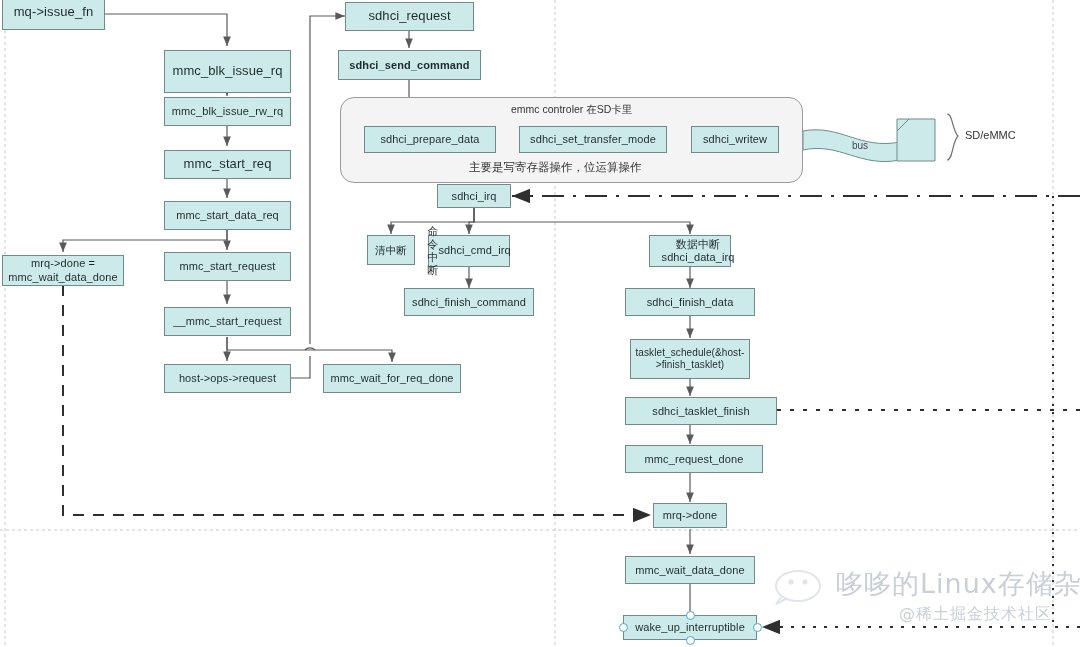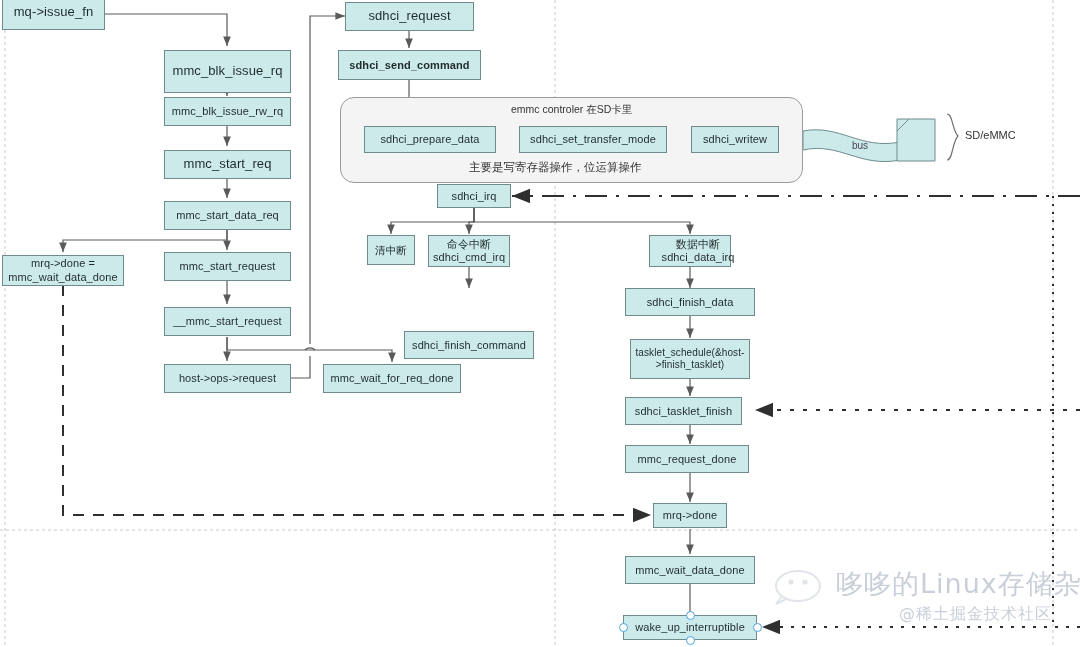--- a/index.html
+++ b/index.html
@@ -191,42 +191,42 @@
   <div class="node small" style="left:364px;top:126px;width:132px;height:27px;">sdhci_prepare_data</div>
 
   <div class="node small" style="left:519px;top:126px;width:148px;height:27px;text-align:center;">sdhci_set_transfer_mode</div>
 
   <div class="node small" style="left:691px;top:126px;width:88px;height:27px;">sdhci_writew</div>
 
   <div class="node small" style="left:437px;top:184px;width:74px;height:24px;">sdhci_irq</div>
 
   <div class="node tiny" style="left:367px;top:235px;width:48px;height:30px;">清中断</div>
 
-  <div class="node two-line" style="left:428px;top:235px;width:82px;height:32px;flex-direction:column;">
+  <div class="node two-line" style="left:428px;top:235px;width:82px;height:32px;flex-direction:row;">
     <span>命令中断</span>
     <span>sdhci_cmd_irq</span>
   </div>
 
   <div class="node two-line" style="left:649px;top:235px;width:82px;height:32px;flex-direction:column;padding-left:16px;">
     <span>数据中断</span>
     <span>sdhci_data_irq</span>
   </div>
 
-  <div class="node small" style="left:404px;top:288px;width:130px;height:28px;margin-top:43px;">sdhci_finish_command</div>
+  <div class="node small" style="left:404px;top:288px;width:130px;height:28px;">sdhci_finish_command</div>
 
   <div class="node small" style="left:625px;top:288px;width:130px;height:28px;">sdhci_finish_data</div>
 
   <div class="node two-line" style="left:630px;top:339px;width:120px;height:40px;flex-direction:column;font-size:10px;">
     <span>tasklet_schedule(&amp;host-</span>
     <span>&gt;finish_tasklet)</span>
   </div>
 
-  <div class="node small" style="left:625px;top:397px;width:117px;height:28px;">sdhci_tasklet_finish</div>
-
-  <div class="node small" style="left:625px;top:445px;width:124px;height:28px;">mmc_request_done</div>
+  <div class="node small" style="left:625px;top:397px;width:152px;height:28px;">sdhci_tasklet_finish</div>
+
+  <div class="node small" style="left:625px;top:445px;width:138px;height:28px;">mmc_request_done</div>
 
   <div class="node small" style="left:653px;top:503px;width:74px;height:25px;">mrq-&gt;done</div>
 
   <div class="node small" style="left:625px;top:556px;width:130px;height:28px;">mmc_wait_data_done</div>
 
   <div class="node small" style="left:623px;top:615px;width:134px;height:25px;">wake_up_interruptible</div>
 
   <div class="handle" style="left:619px;top:623px;"></div>
   <div class="handle" style="left:753px;top:623px;"></div>
   <div class="handle" style="left:686px;top:611px;"></div>

